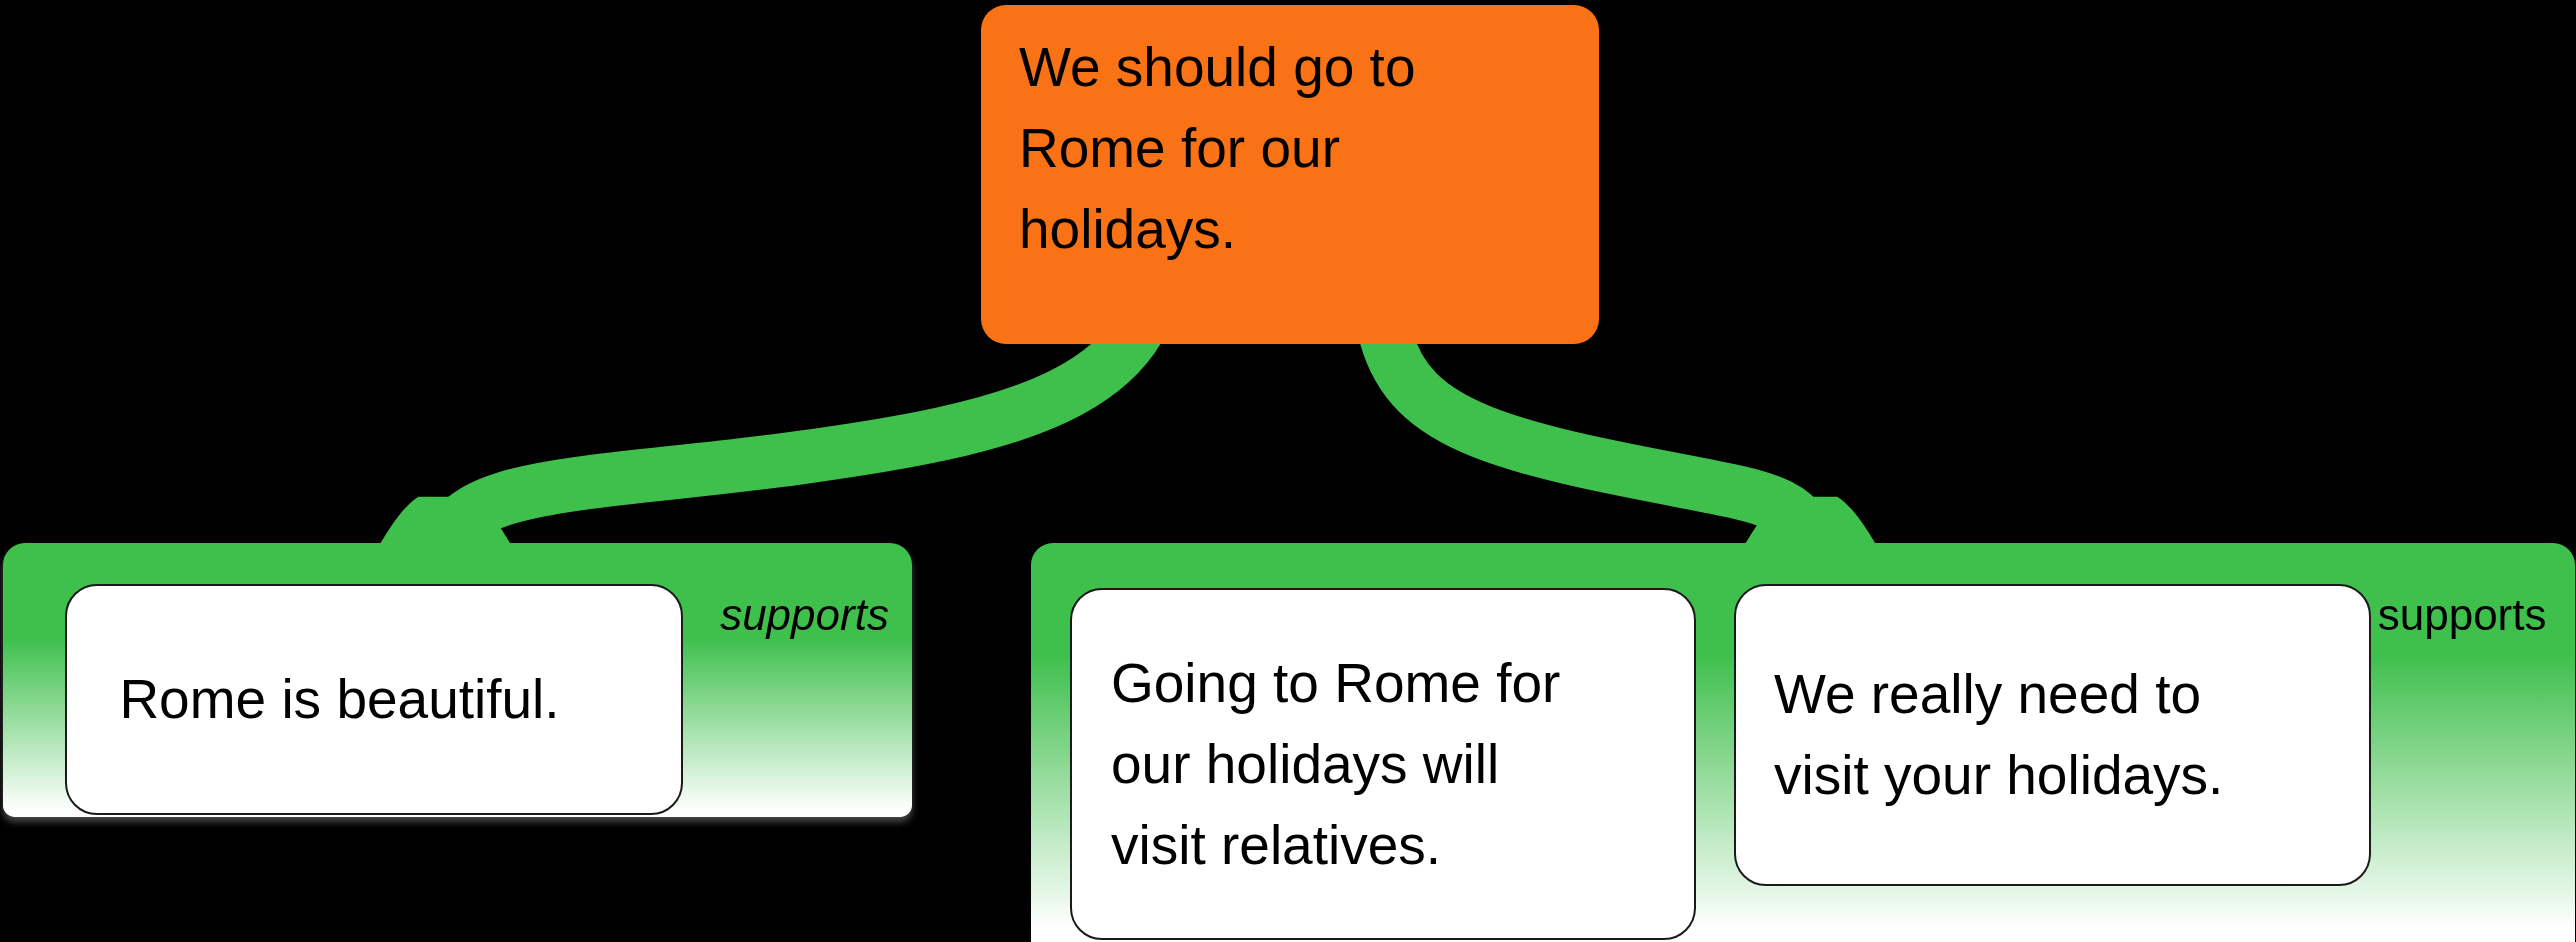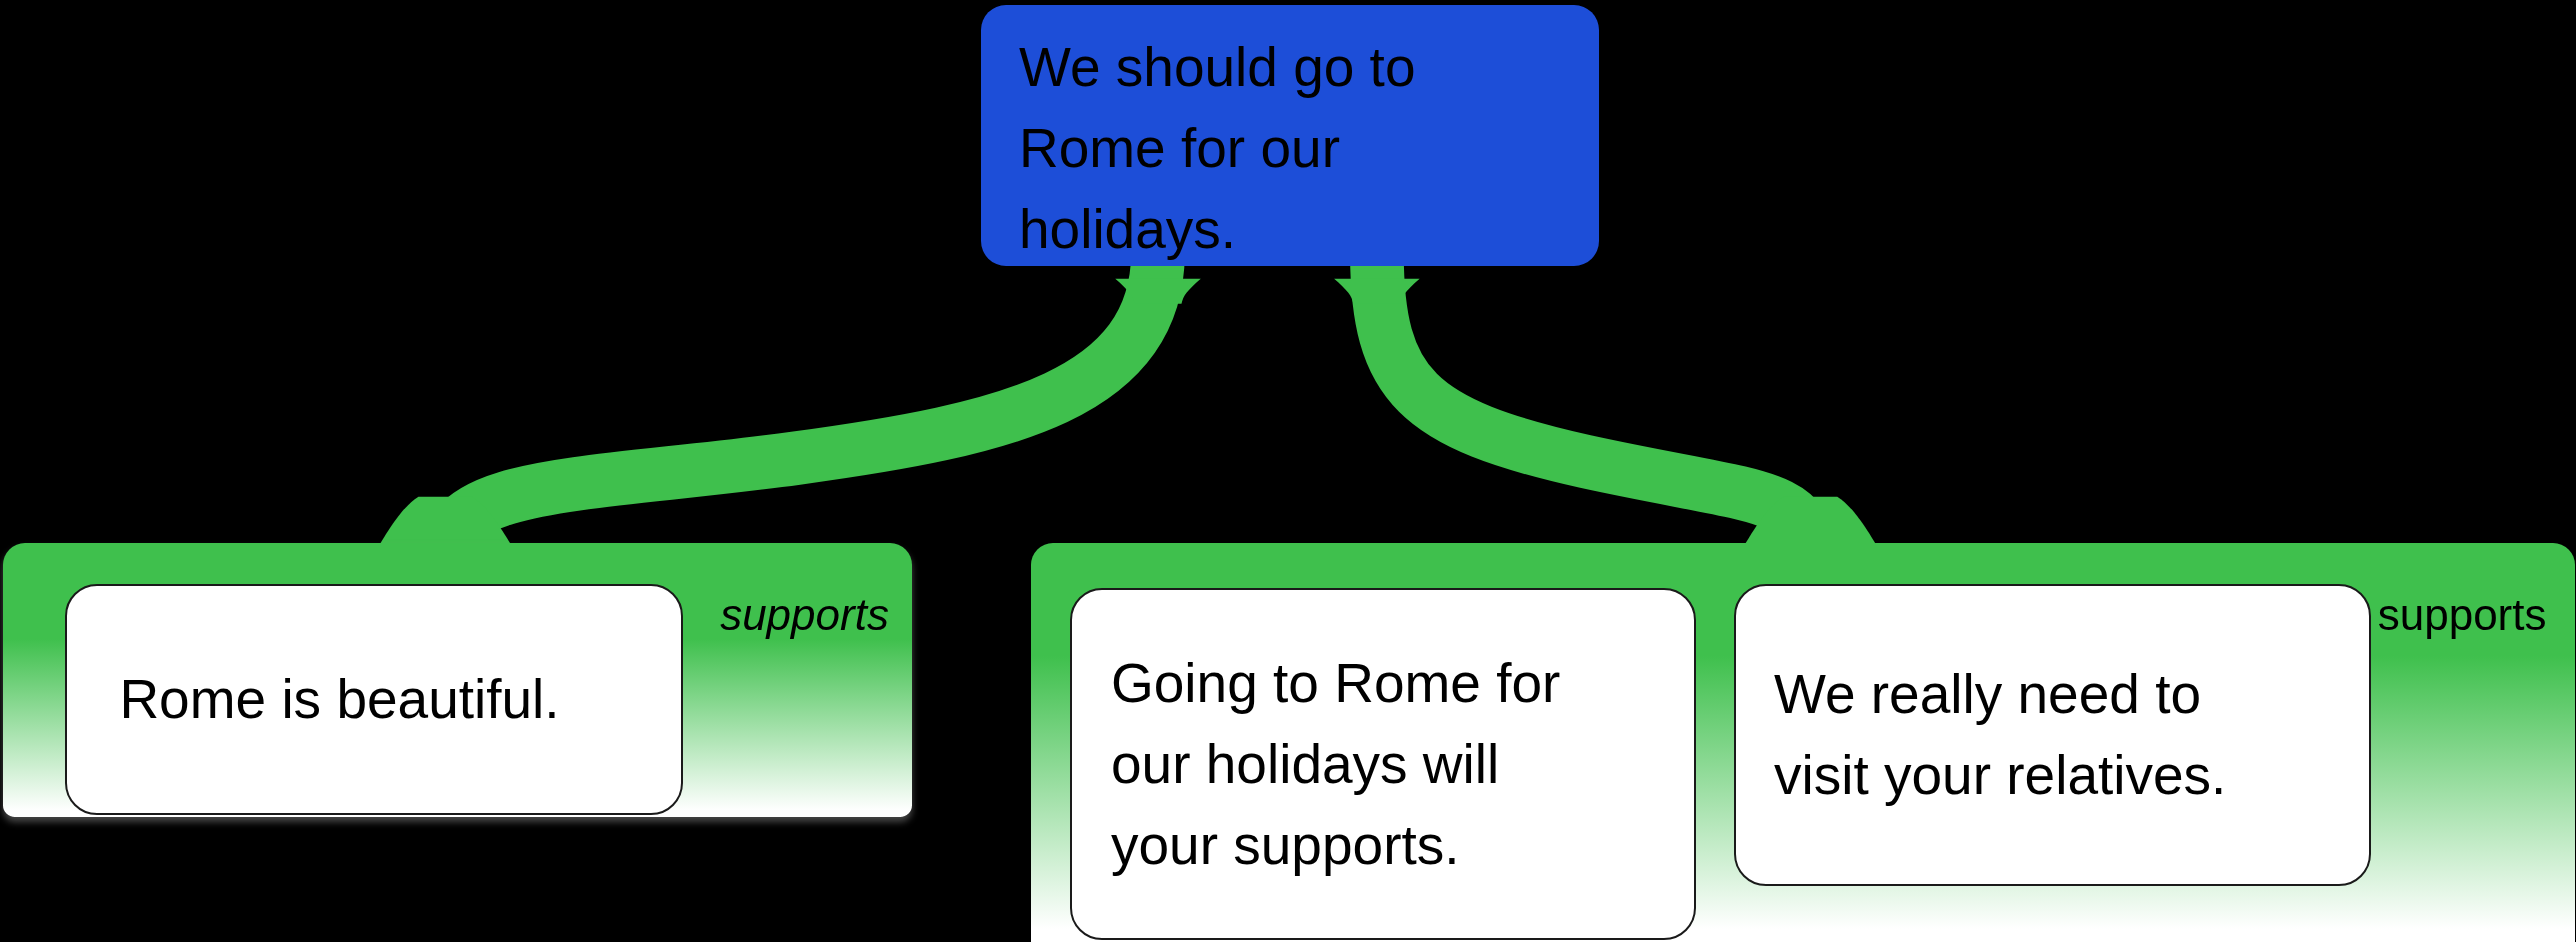--- a/index.html
+++ b/index.html
@@ -17,22 +17,22 @@
 
   .connectors {
     position: absolute;
     left: 0; top: 0;
     z-index: 1;
   }
 
   .thesis {
     position: absolute;
     left: 981px; top: 5px;
-    width: 618px; height: 261px;
-    background: #1d4ed8;
+    width: 618px; height: 339px;
+    background: #f97316;
     border-radius: 25px;
     z-index: 3;
     padding: 22px 34px 0 38px;
     font-size: 55px;
     line-height: 81px;
   }
 
   .group {
     position: absolute;
     z-index: 2;
@@ -108,22 +108,22 @@
     <div class="statement stmt-rome">
       <div class="line">Rome is beautiful.</div>
     </div>
   </div>
 
   <div class="group group-right">
     <span class="relation-label">supports</span>
     <div class="statement stmt-going">
       <div class="line">Going to Rome for</div>
       <div class="line">our holidays will</div>
-      <div class="line">your supports.</div>
+      <div class="line">visit relatives.</div>
     </div>
     <div class="statement stmt-need">
       <div class="line">We really need to</div>
-      <div class="line">visit your relatives.</div>
+      <div class="line">visit your holidays.</div>
     </div>
   </div>
 
 </div>
 
 
 </body></html>

